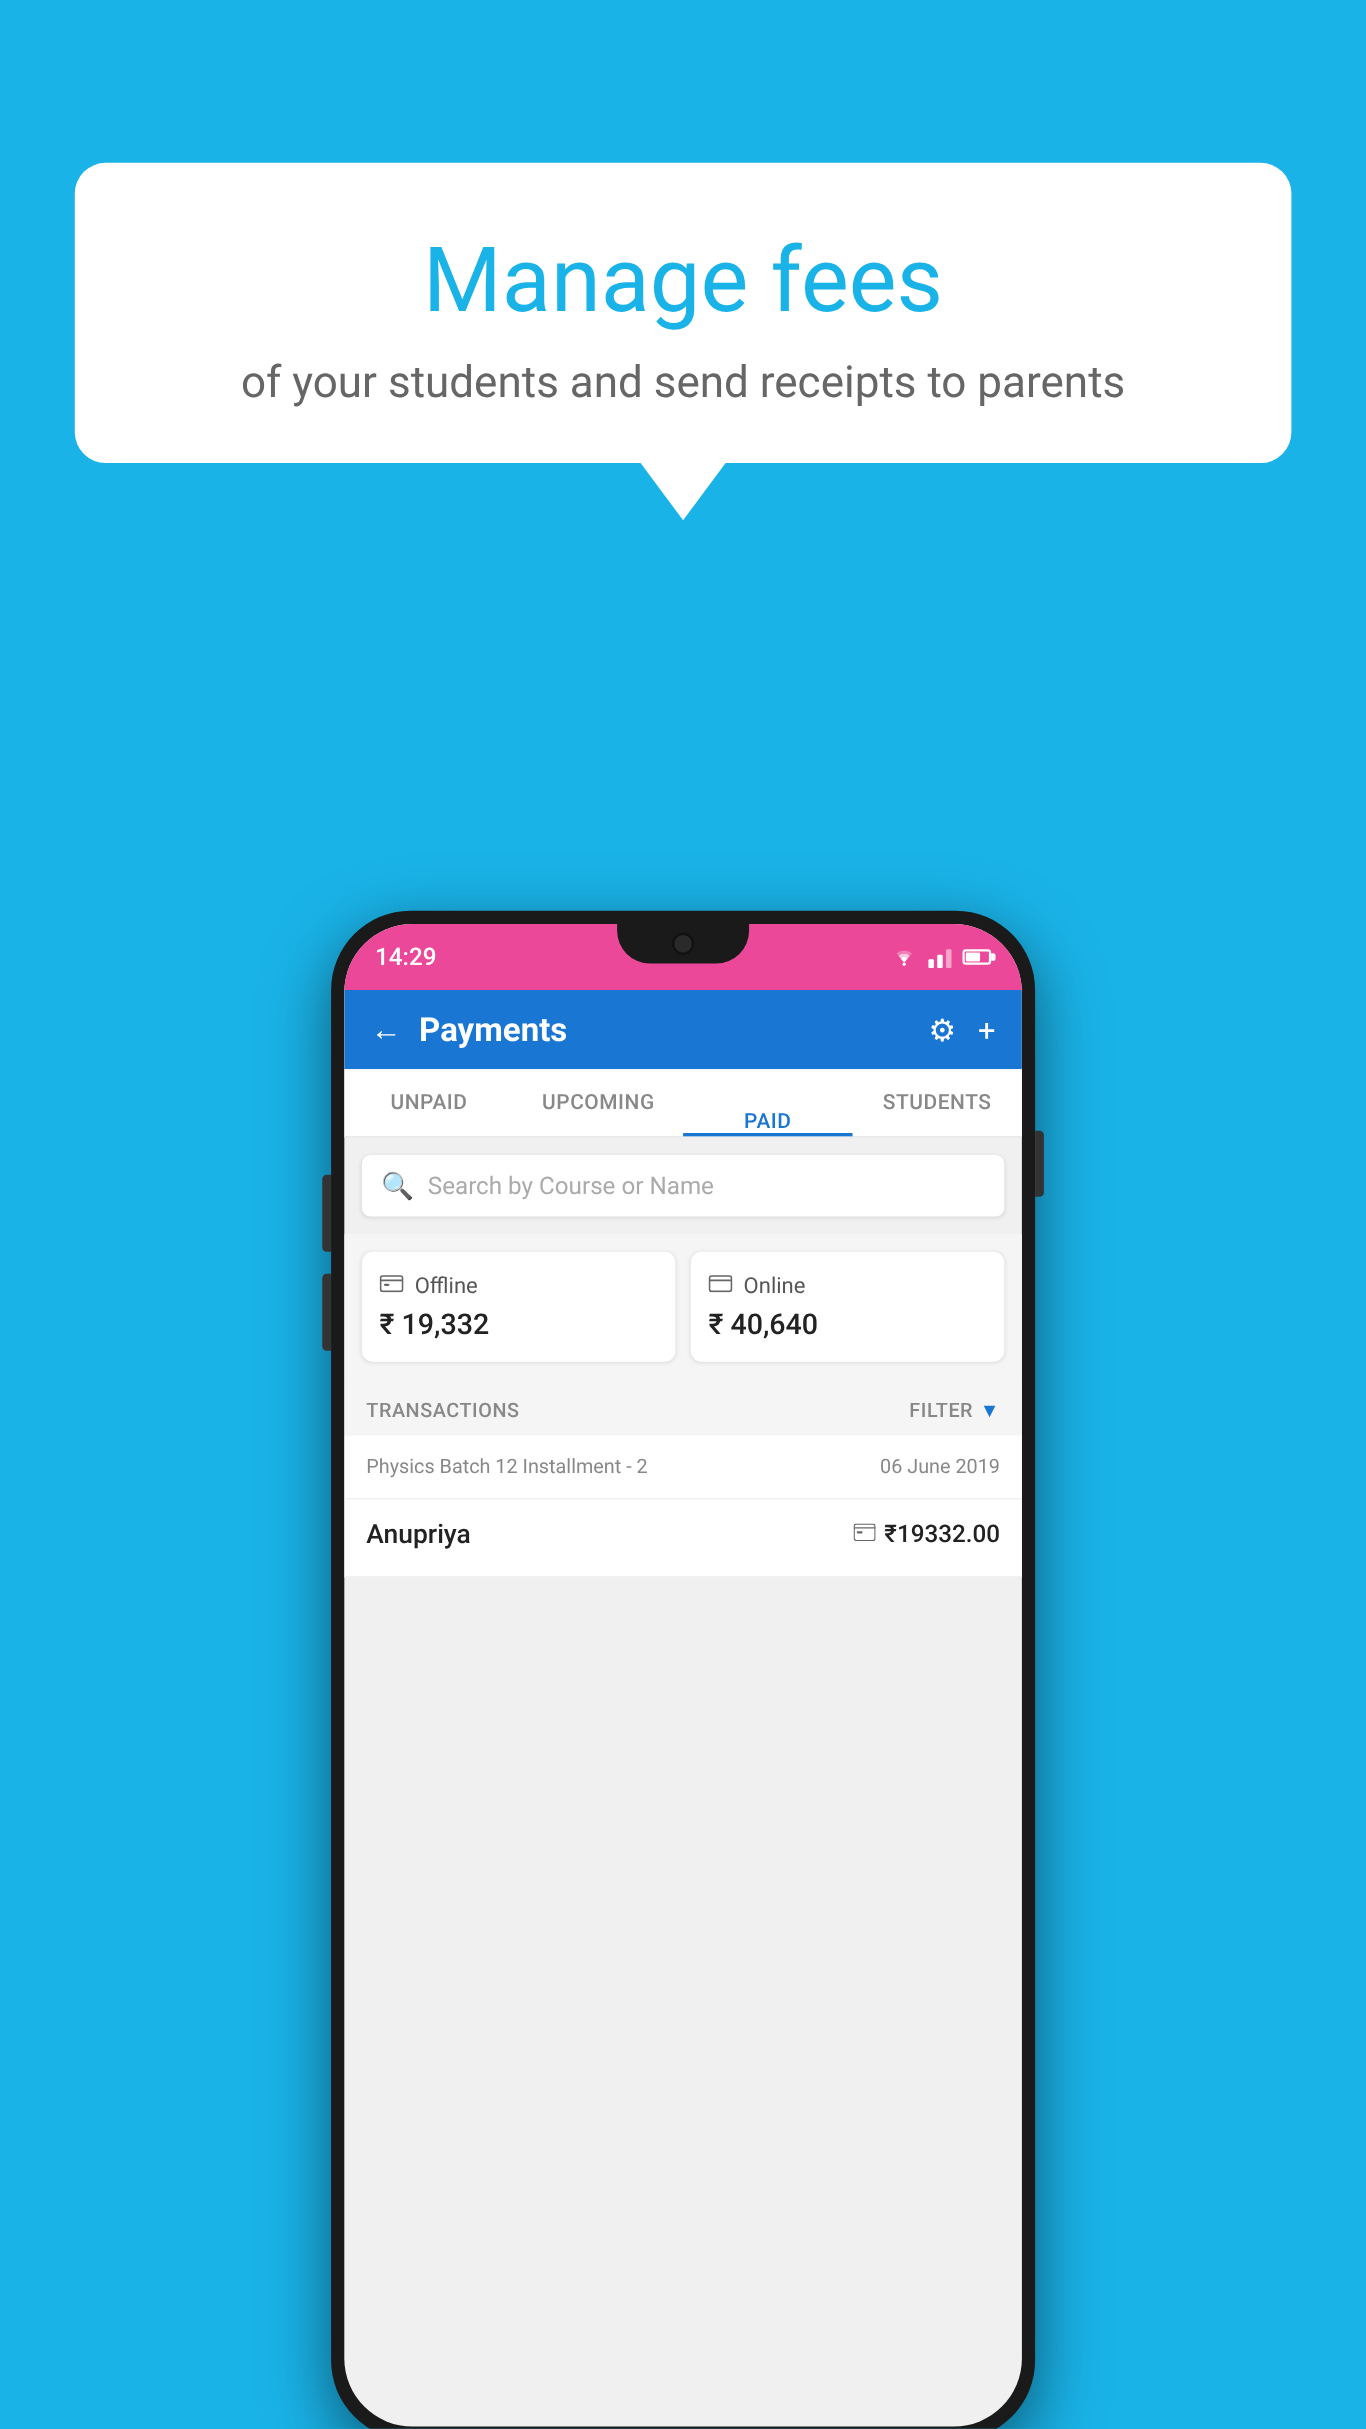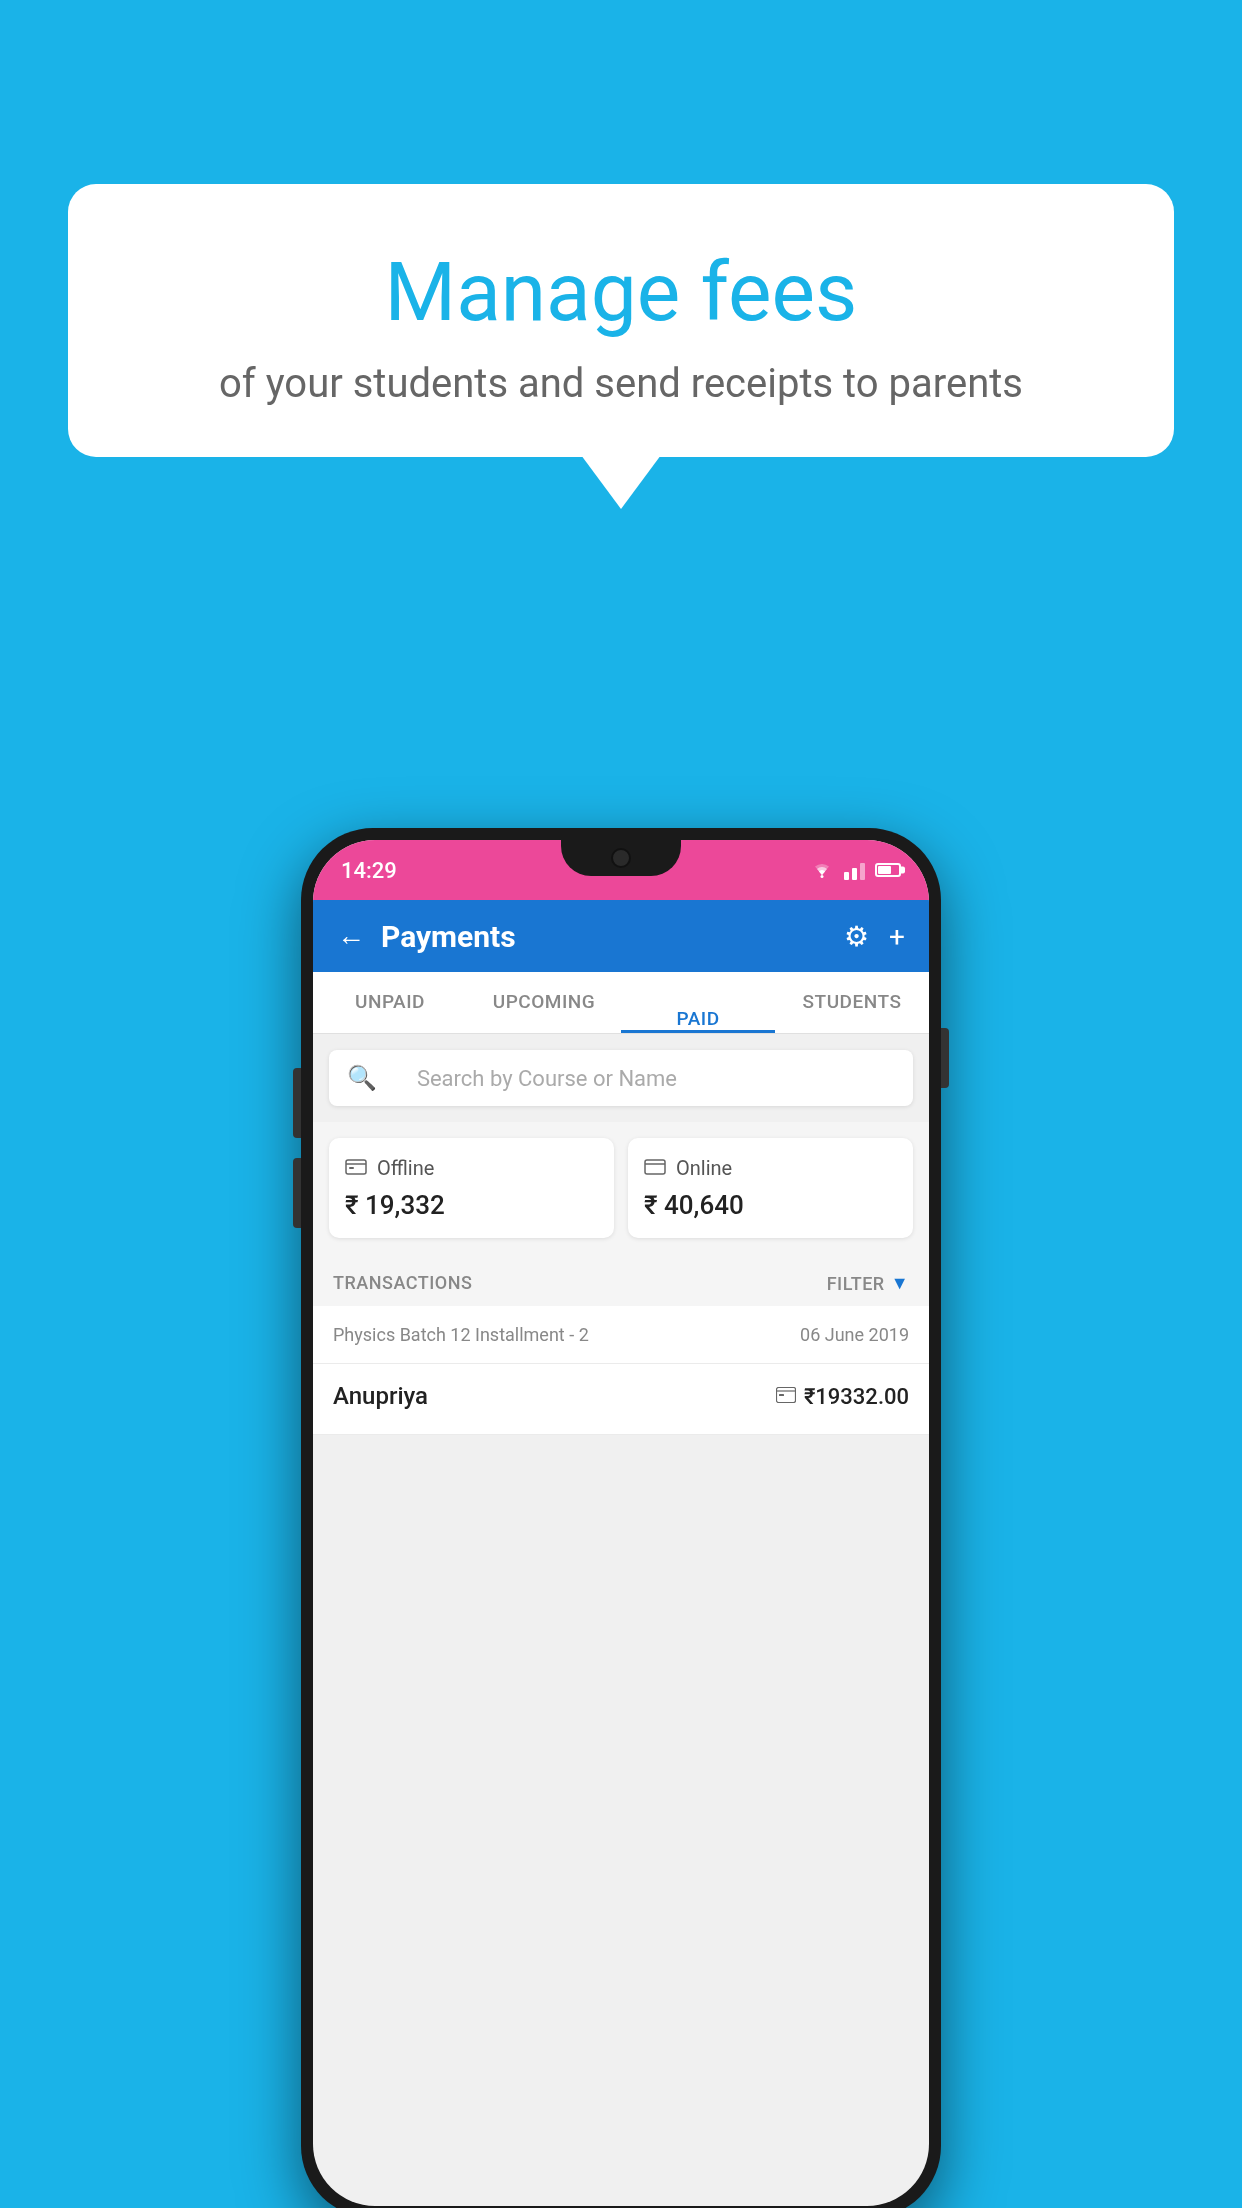--- a/index.html
+++ b/index.html
@@ -16,21 +16,20 @@
     
     .speech-bubble {
       position: absolute;
       top: 148px;
       left: 68px;
       right: 68px;
       background: #fff;
       border-radius: 28px;
       padding: 60px 40px 50px;
       text-align: center;
-      margin-top: 36px;
     }
     .speech-bubble::after {
       content: '';
       position: absolute;
       bottom: -52px;
       left: 50%;
       transform: translateX(-50%);
       width: 0;
       height: 0;
       border-left: 40px solid transparent;
@@ -229,21 +228,20 @@
     }
 
     .search-icon-el {
       color: #999;
       font-size: 24px;
     }
 
     .search-placeholder {
       color: #aaa;
       font-size: 22px;
-      margin-left: 28px;
     }
 
     
     .payment-summary {
       background: #f5f5f5;
       padding: 24px 16px 20px;
       text-align: center;
     }
 
     .payment-label {

